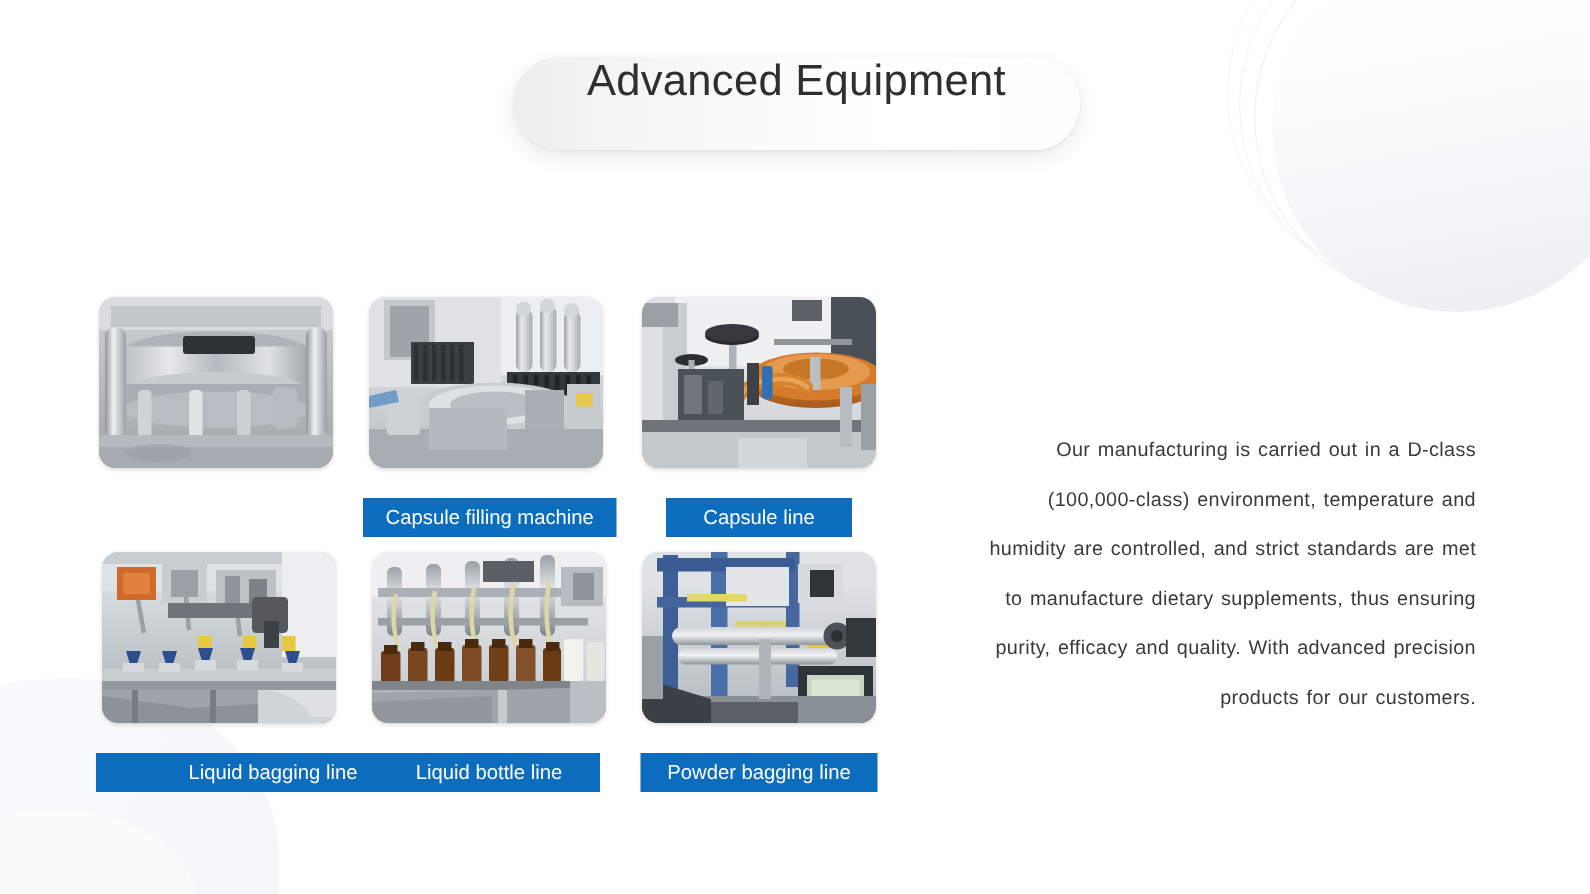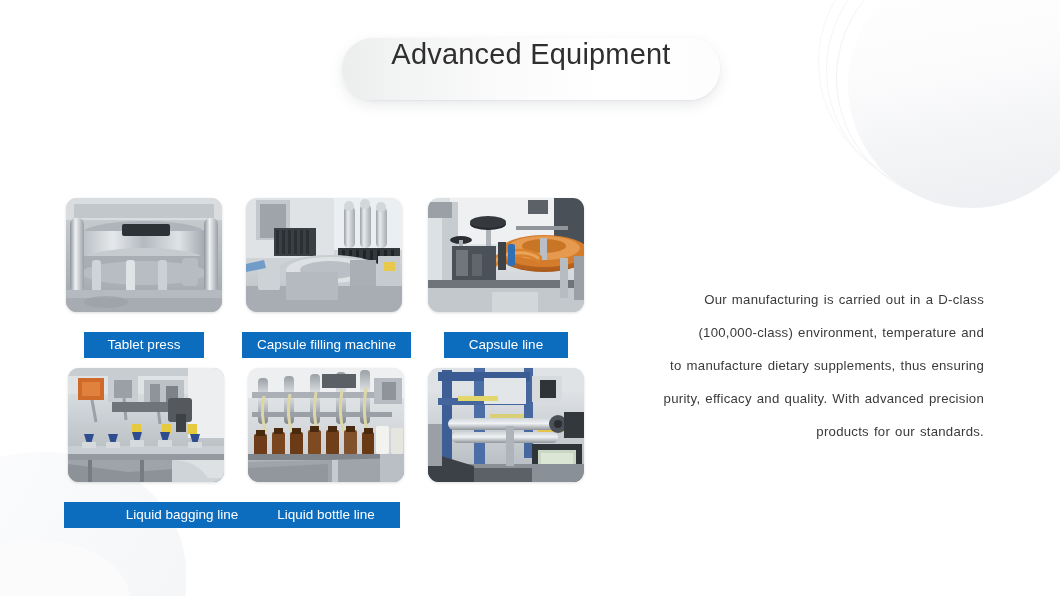--- a/index.html
+++ b/index.html
@@ -204,21 +204,20 @@
         <rect x="138" y="20" width="14" height="74" rx="6" fill="url(#g1col)"></rect>
         <rect x="26" y="62" width="9" height="32" rx="3" fill="#cfd4d8"></rect>
         <rect x="60" y="62" width="9" height="34" rx="3" fill="#dfe3e6"></rect>
         <rect x="92" y="62" width="9" height="32" rx="3" fill="#cbd0d4"></rect>
         <rect x="116" y="60" width="16" height="28" rx="4" fill="#b6bcc1"></rect>
         <rect x="0" y="92" width="156" height="22" fill="#b4babf"></rect>
         <rect x="0" y="100" width="156" height="14" fill="#a6acb2"></rect>
         <ellipse cx="40" cy="104" rx="22" ry="6" fill="#9ba1a7" opacity="0.7"></ellipse>
       </svg>
     </div>
-    <div class="cap" style="width:120px; margin-left:18px; margin-top:20px;">Tablet press</div>
   </div>
 
   <div class="card" style="left:246px; top:198px;">
     <div class="thumb" style="width:156px;height:114px;">
       <svg width="156" height="114" viewBox="0 0 156 114">
         <defs>
           <linearGradient id="g2bg" x1="0" y1="0" x2="0" y2="1">
             <stop offset="0" stop-color="#e8ebee"></stop>
               <stop offset="1" stop-color="#b9bfc5"></stop>
           </linearGradient>
@@ -507,23 +506,25 @@
         <rect x="110" y="82" width="38" height="26" fill="#c9d6c3"></rect>
         <rect x="113" y="85" width="32" height="20" fill="#dbe6d4"></rect>
 
         <rect x="0" y="96" width="156" height="18" fill="#8a9097"></rect>
         <rect x="0" y="100" width="104" height="14" fill="#5c6168"></rect>
         <path d="M0 84 L46 98 L46 114 L0 114 Z" fill="#3c4147"></path>
         <rect x="0" y="56" width="14" height="42" fill="#9aa0a6"></rect>
         <rect x="78" y="58" width="8" height="40" fill="#aeb4ba"></rect>
       </svg>
     </div>
+    <div class="cap" style="width:158px; margin-left:-1px; margin-top:20px;">Powder bagging line</div>
   </div>
 
 </div>
 
 <div class="copy">
   <div>Our manufacturing is carried out in a D-class</div>
   <div>(100,000-class) environment, temperature  and</div>
+  <div>humidity are controlled, and strict standards are  met</div>
   <div>to manufacture dietary supplements, thus ensuring</div>
   <div>purity, efficacy and quality. With advanced precision</div>
-  <div>products for our standards.</div>
+  <div>products for our customers.</div>
 </div>
 
 </body></html>

